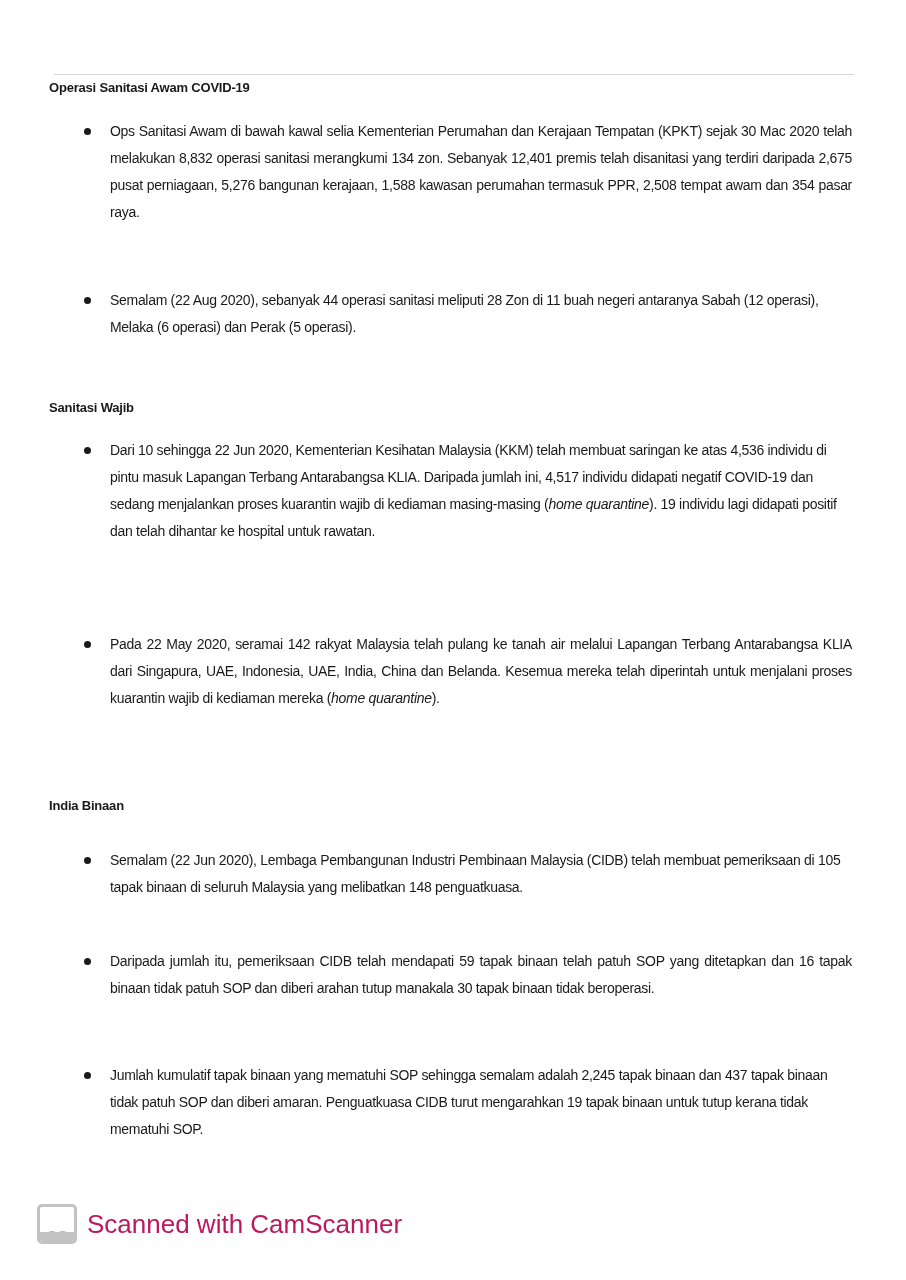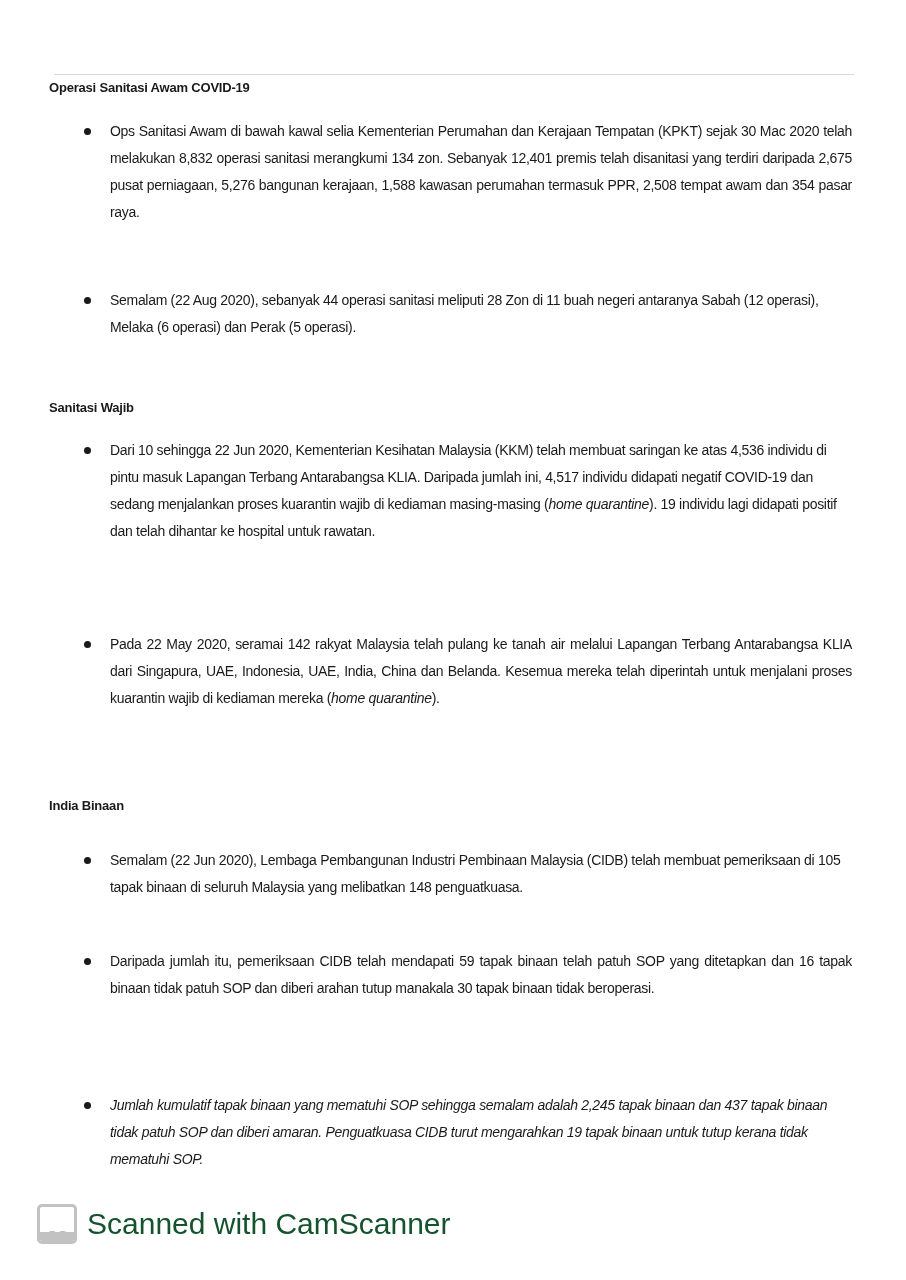--- a/index.html
+++ b/index.html
@@ -89,22 +89,22 @@
     .cs-logo::after {
       content: "";
       position: absolute;
       left: 0;
       right: 0;
       bottom: 0;
       height: 9px;
       background: #c2c2c2;
     }
     .watermark-text {
-      font-size: 30px;
-      color: #14532d;
+      font-size: 26px;
+      color: #be185d;
       letter-spacing: 0px;
       white-space: nowrap;
     }
   </style>
 </head>
 <body>
 
 <div class="top-rule"></div>
 
 <div class="doc">
@@ -138,21 +138,21 @@
   <div class="bullet" style="top:847px;">
     <span class="bullet-dot"></span>
     <span>Semalam (22 Jun 2020), Lembaga Pembangunan Industri Pembinaan Malaysia (CIDB) telah membuat pemeriksaan di 105 tapak binaan di seluruh Malaysia yang melibatkan 148 penguatkuasa.</span>
   </div>
 
   <div class="bullet justify" style="top:948px;">
     <span class="bullet-dot"></span>
     <span>Daripada jumlah itu, pemeriksaan CIDB telah mendapati 59 tapak binaan telah patuh SOP yang ditetapkan dan 16 tapak binaan tidak patuh SOP dan diberi arahan tutup manakala 30 tapak binaan tidak beroperasi.</span>
   </div>
 
-  <div class="bullet" style="top:1092px;font-style:italic;">
+  <div class="bullet" style="top:1062px;">
     <span class="bullet-dot"></span>
     <span>Jumlah kumulatif tapak binaan yang mematuhi SOP sehingga semalam adalah 2,245 tapak binaan dan 437 tapak binaan tidak patuh SOP dan diberi amaran. Penguatkuasa CIDB turut mengarahkan 19 tapak binaan untuk tutup kerana tidak mematuhi SOP.</span>
   </div>
 
 </div>
 
 <div class="watermark">
   <div class="cs-logo">
     <span>CS</span>
   </div>

